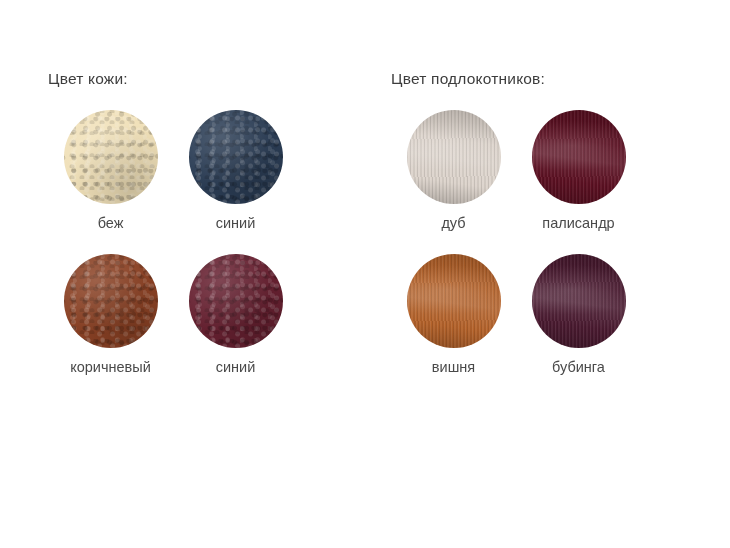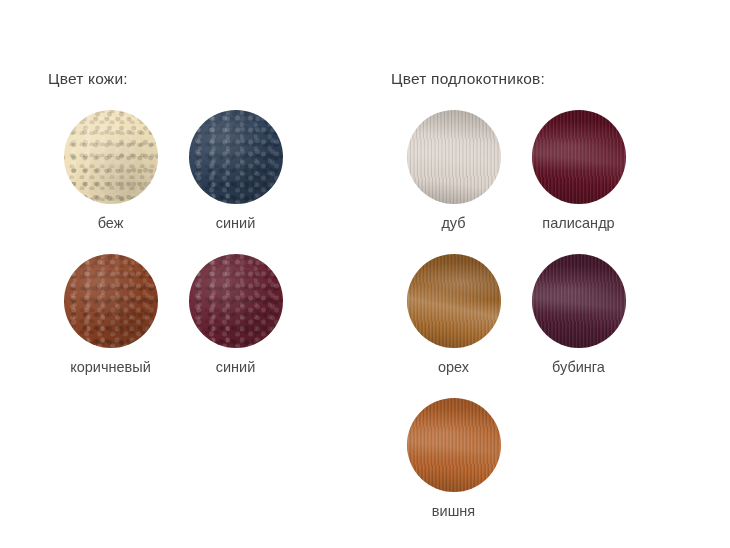--- a/index.html
+++ b/index.html
@@ -182,32 +182,28 @@
           <div class="swatch-disc tex-wood" style="background-color: rgb(220, 211, 203);"></div>
           <div class="swatch-label">дуб</div>
         </div>
 
         <div class="swatch-cell">
           <div class="swatch-disc tex-wood" style="background-color: rgb(92, 16, 34);"></div>
           <div class="swatch-label">палисандр</div>
         </div>
 
 
-        <div class="swatch-cell">
-          <div class="swatch-disc tex-wood tex-wood-wavy" style="background-color: rgb(163, 104, 43);"></div>
-          <div class="swatch-label">орех</div>
+
+        <div class="swatch-cell">
+          <div class="swatch-disc tex-wood" style="background-color: rgb(180, 98, 42);"></div>
+          <div class="swatch-label">вишня</div>
         </div>
 
         <div class="swatch-cell">
           <div class="swatch-disc tex-wood" style="background-color: rgb(74, 26, 48);"></div>
           <div class="swatch-label">бубинга</div>
         </div>
 
-        <div class="swatch-cell">
-          <div class="swatch-disc tex-wood" style="background-color: rgb(180, 98, 42);"></div>
-          <div class="swatch-label">вишня</div>
-        </div>
-
       </div>
     </div>
 
   </div>
 </div>
 
 </body></html>

